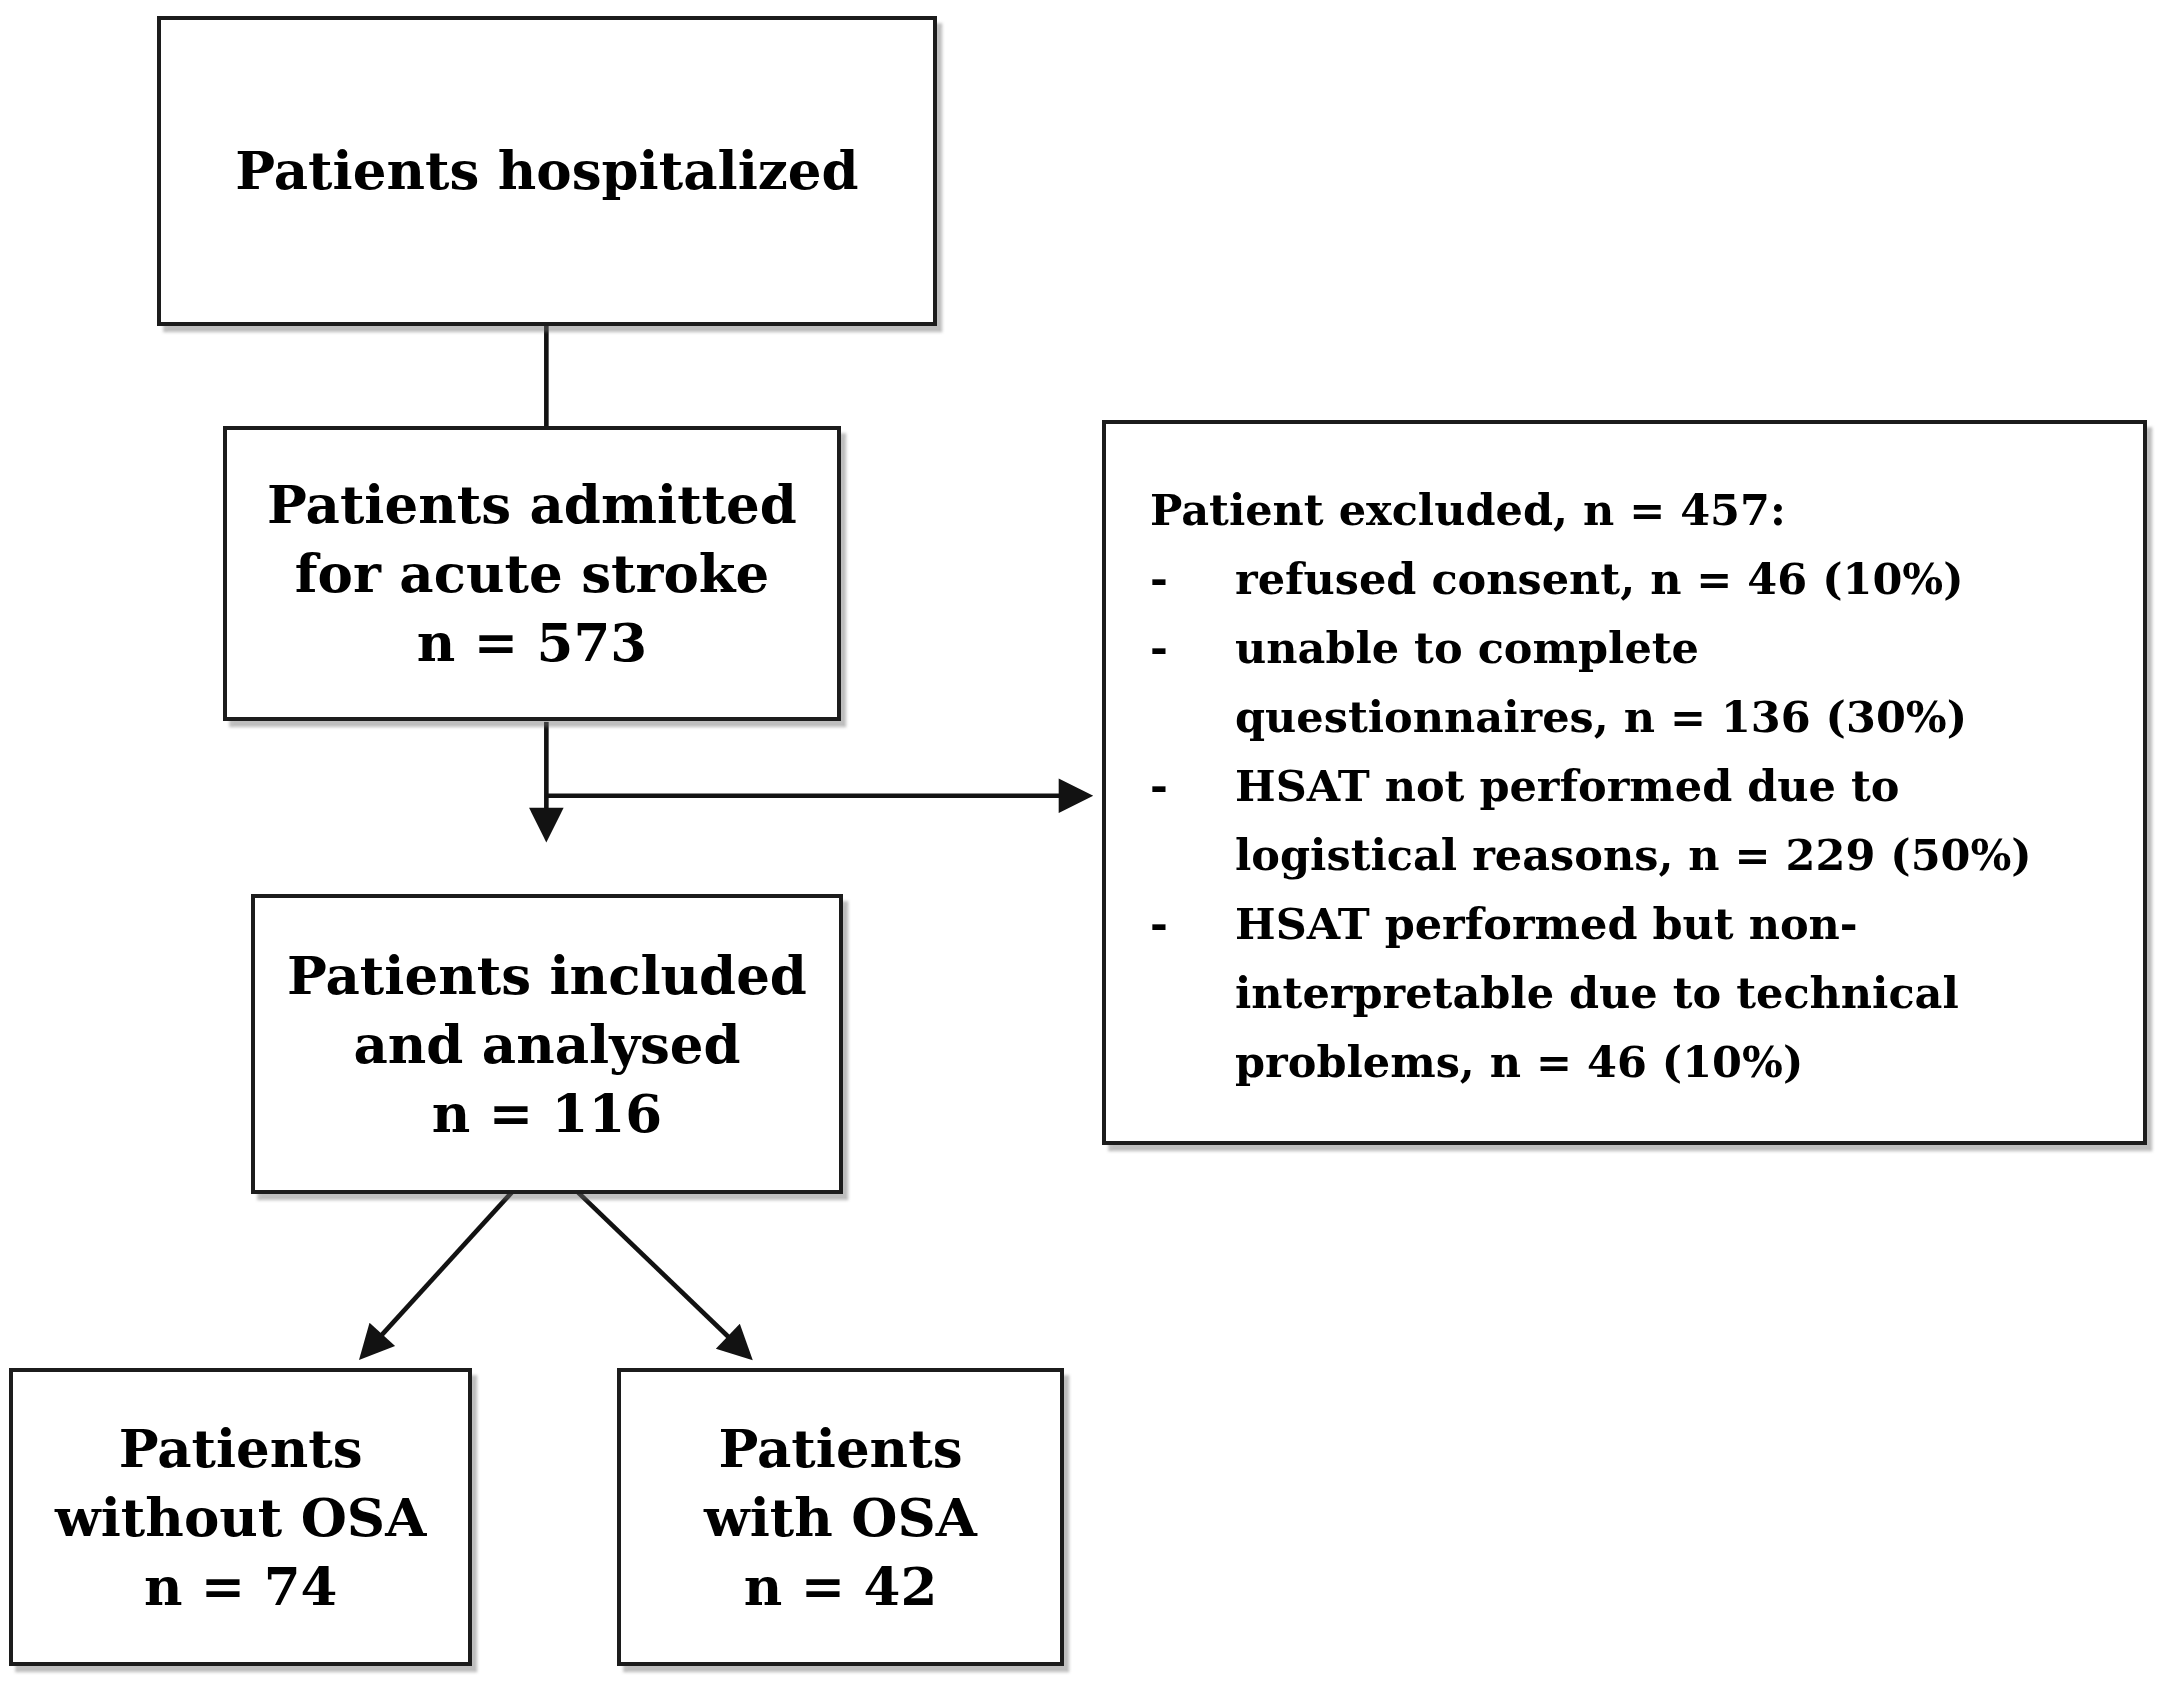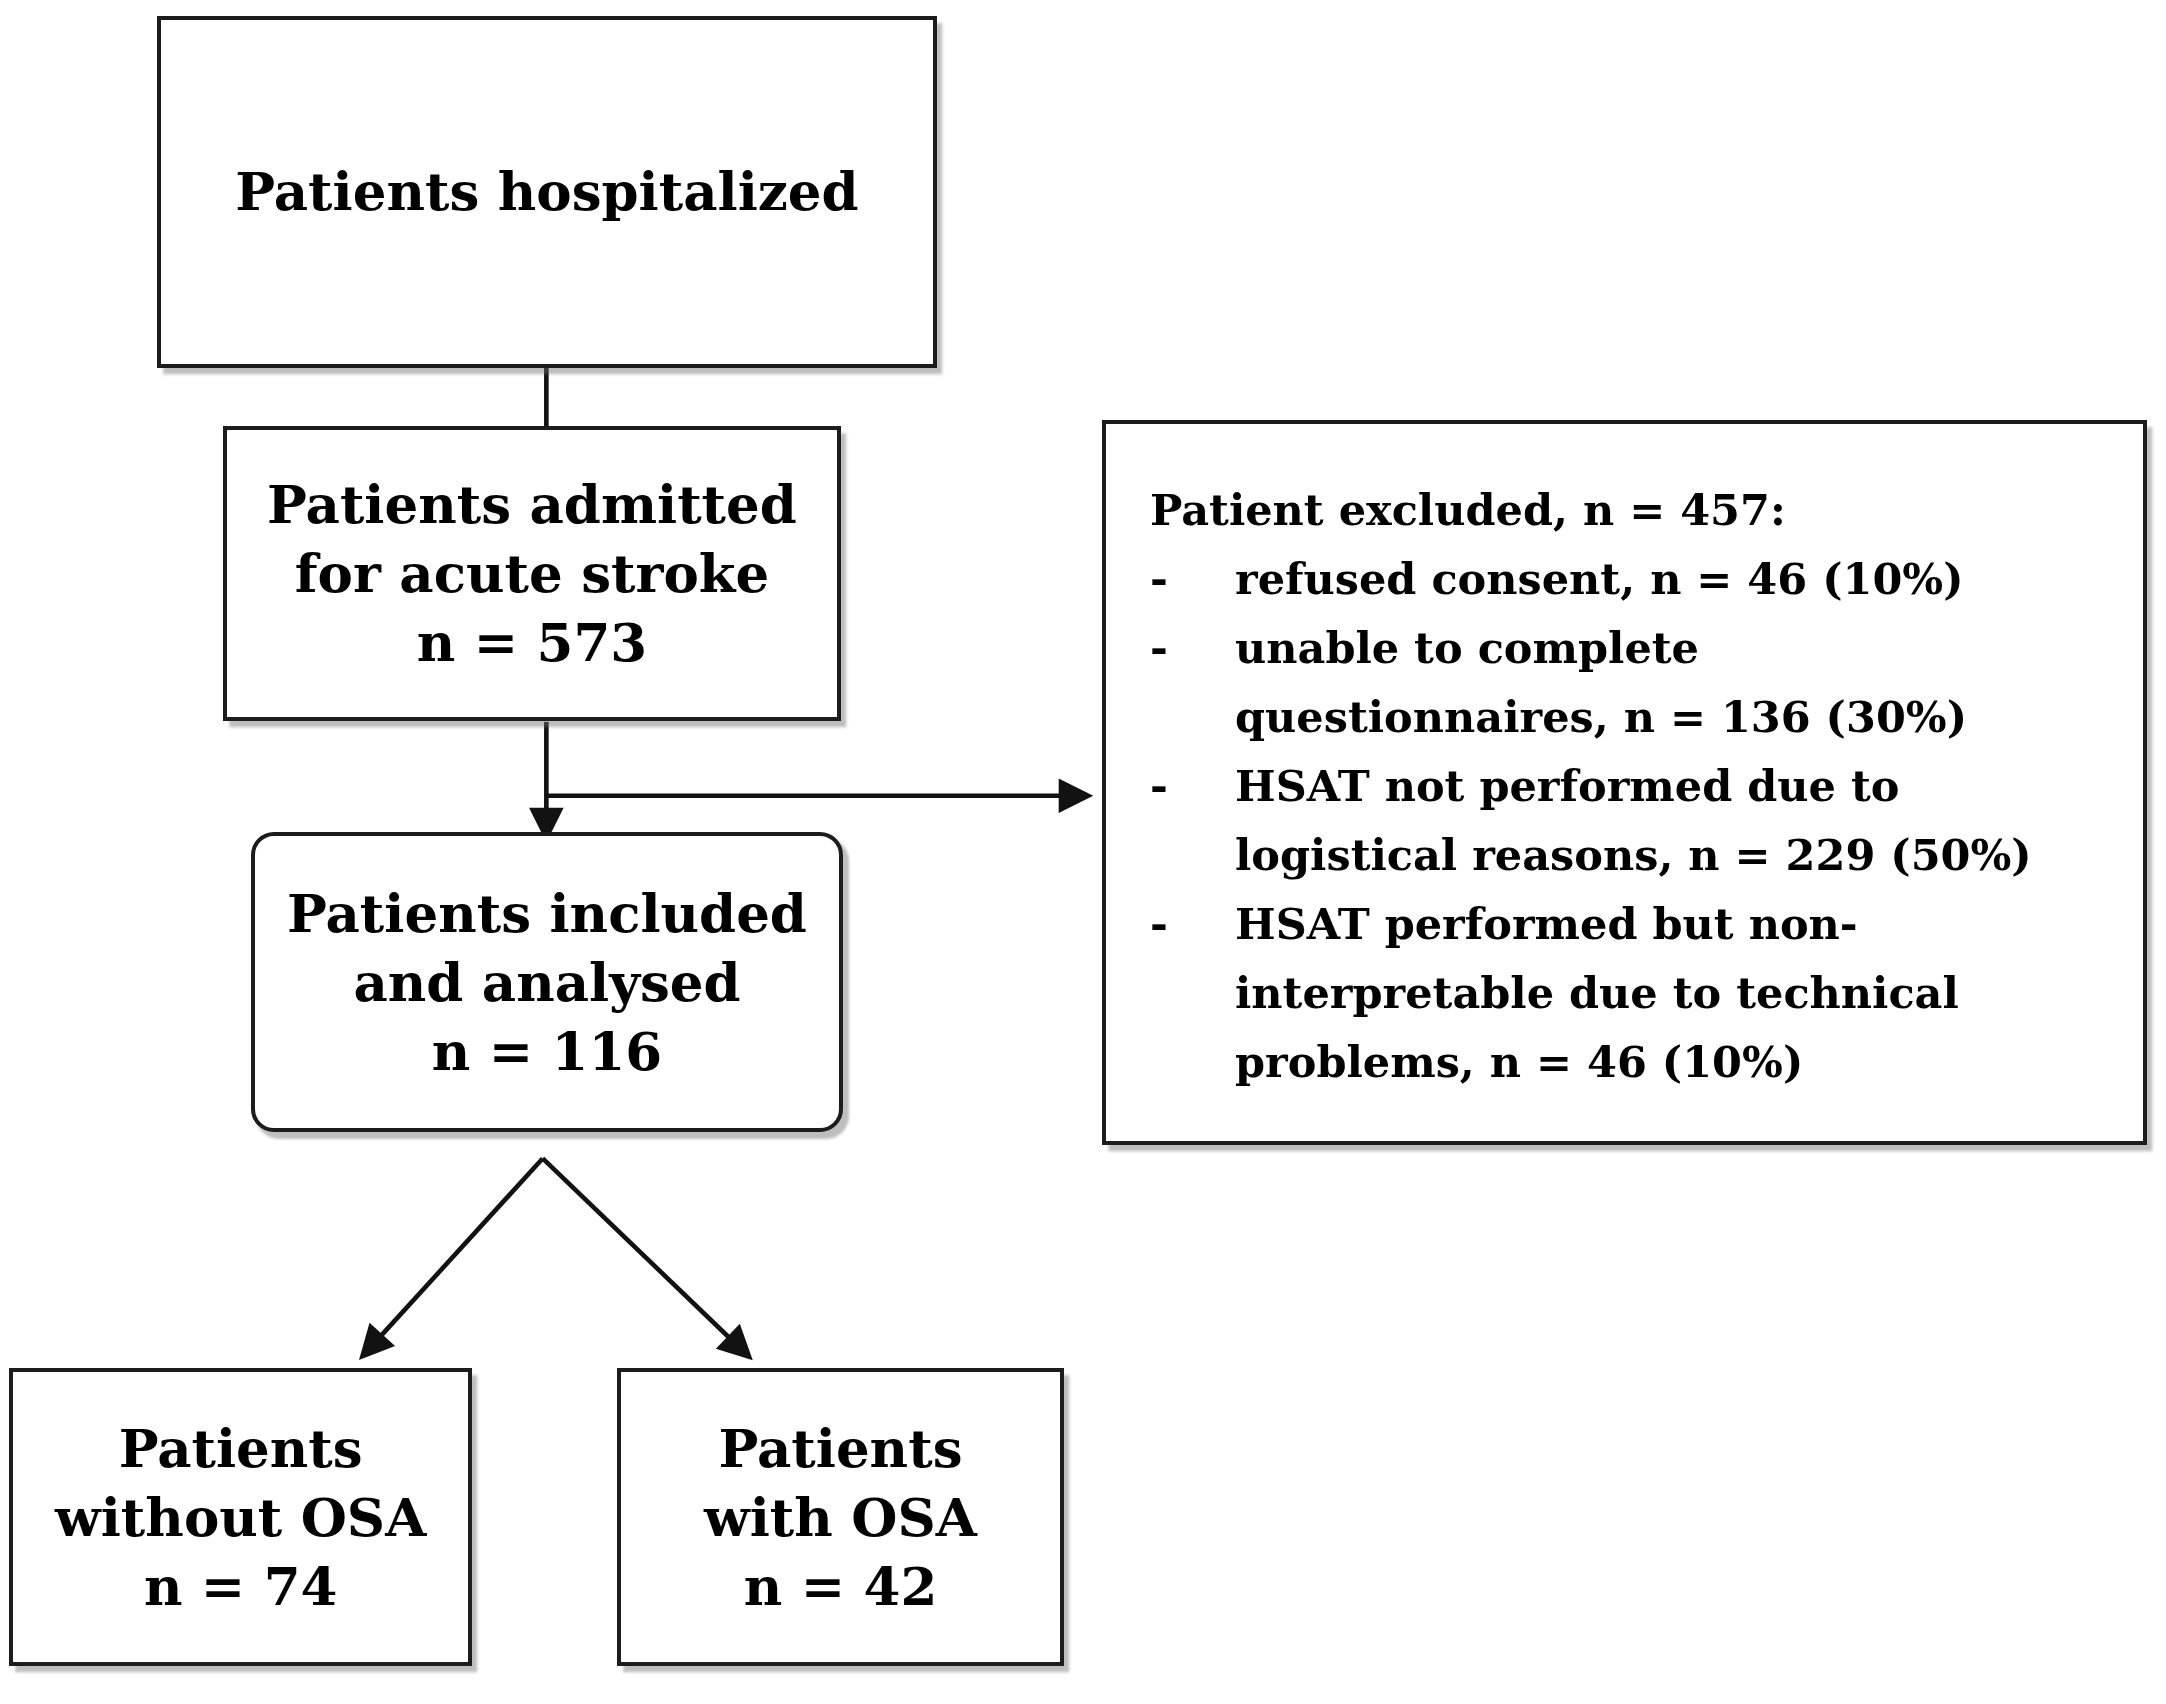--- a/index.html
+++ b/index.html
@@ -36,23 +36,23 @@
     align-items: center;
     text-align: center;
     font-weight: 700;
     font-size: 53px;
     line-height: 69px;
   }
   .flow-box .line {
     white-space: nowrap;
   }
   
-  .box-hospitalized { left: 157px; top: 15.7px;  width: 780px; height: 352px; }
+  .box-hospitalized { left: 157px; top: 15.7px;  width: 780px; height: 310px; }
   .box-admitted     { left: 223px; top: 426px; width: 618px; height: 295px; }
-  .box-included     { left: 251px; top: 832px; width: 592px; height: 300px; border-radius: 23px; }
+  .box-included     { left: 251px; top: 894px; width: 592px; height: 300px; }
   .box-without-osa  { left: 9.2px;  top: 1368px; width: 463px; height: 298px; }
   .box-with-osa     { left: 617px; top: 1368px; width: 447px; height: 298px; }
 
   .box-excluded {
     position: absolute;
     left: 1102px; top: 420px;
     width: 1045px; height: 725px;
     box-sizing: border-box;
     background: #ffffff;
     border: 4.6px solid #1c1c1c;

